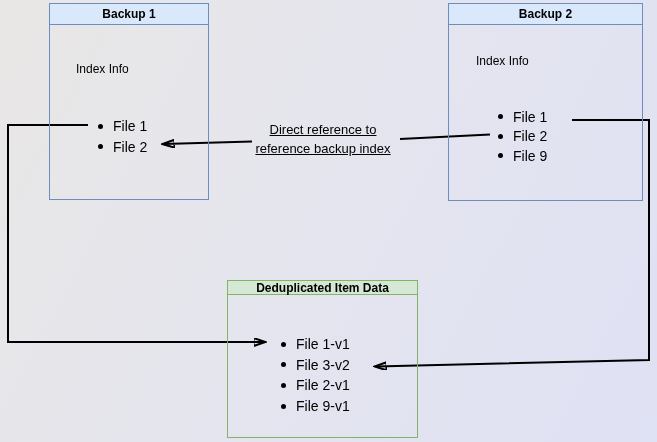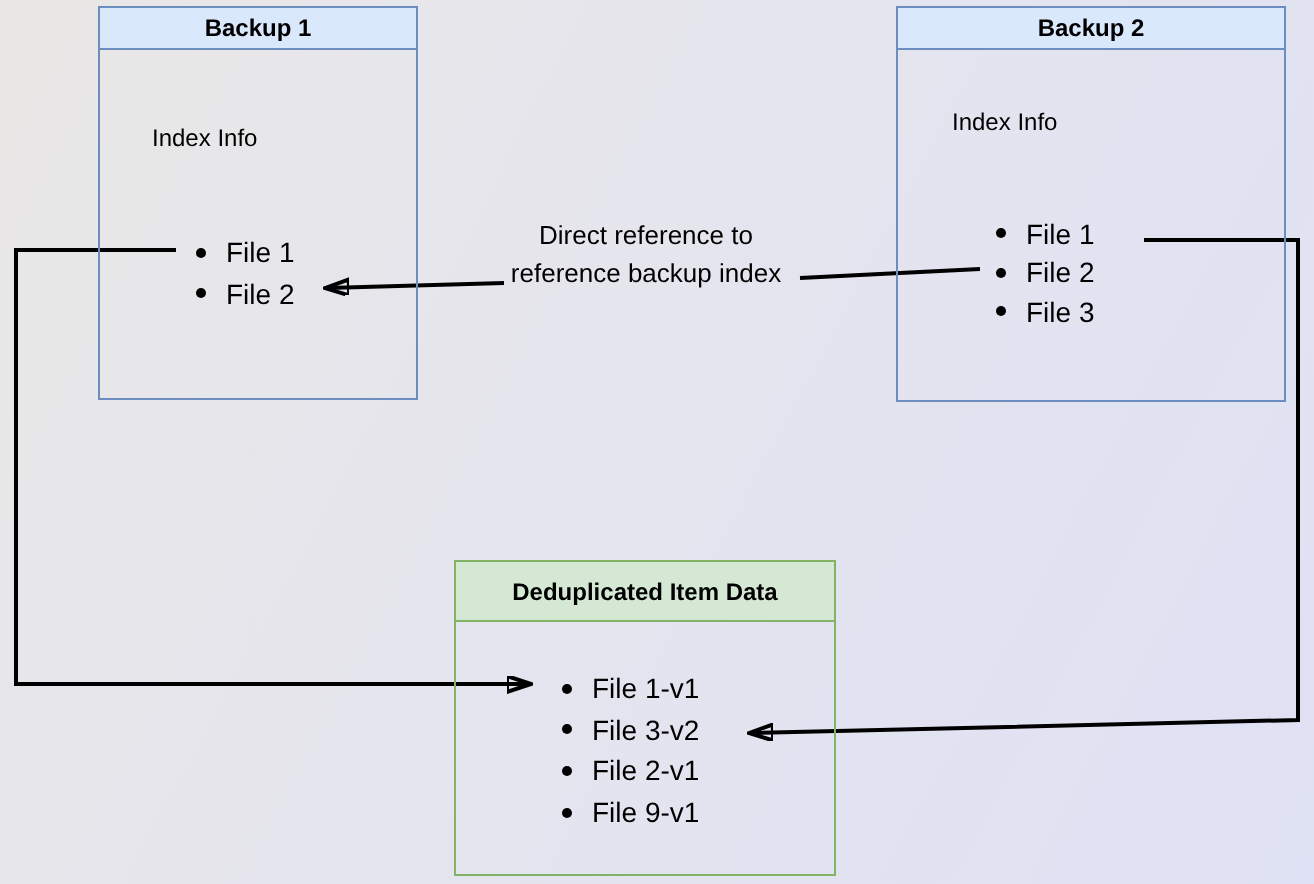--- a/index.html
+++ b/index.html
@@ -35,21 +35,21 @@
   .box-header {
     box-sizing: border-box;
     width: 100%;
     display: flex;
     align-items: center;
     justify-content: center;
     font-size: 12px;
     font-weight: bold;
   }
   .blue  .box-header { height: 21px; background: #dae8fc; border-bottom: 1.5px solid #6c8ebf; }
-  .green .box-header { height: 30px; background: #d5e8d4; border-bottom: 1.5px solid #82b366; }
+  .green .box-header { height: 14px; background: #d5e8d4; border-bottom: 1.5px solid #82b366; }
 
   .section-label {
     position: absolute;
     font-size: 12px;
     white-space: nowrap;
   }
   ul.file-list {
     position: absolute;
     margin: 0; padding: 0;
     list-style: none;
@@ -78,26 +78,27 @@
   #box-backup1 { left: 49px;  top: 3px;   width: 160px; height: 197px; }
   #box-backup2 { left: 448px; top: 3px;   width: 195px; height: 198px; }
   #box-dedup   { left: 227px; top: 280px; width: 191px; height: 158px; }
 
   #index-info-1 { left: 76px;  top: 62px; }
   #index-info-2 { left: 476px; top: 54px; }
 
   .annotation {
     position: absolute;
     left: 323px;
-    top: 108px;
+    top: 120px;
     transform: translateX(-50%);
     text-align: center;
     font-size: 13px;
     line-height: 19px;
     white-space: nowrap;
+    text-decoration: underline;
   }
 </style>
 </head>
 <body>
 
 <div class="canvas">
 
   <svg class="arrow-layer" viewBox="0 0 657 442" xmlns="http://www.w3.org/2000/svg">
     <defs>
       <marker id="arrowhead" markerUnits="userSpaceOnUse" markerWidth="13" markerHeight="9" refX="10.5" refY="4" orient="auto">
@@ -122,21 +123,21 @@
     <li>File 2</li>
   </ul>
 
   <div class="box blue" id="box-backup2">
     <div class="box-header">Backup 2</div>
   </div>
   <div class="section-label" id="index-info-2">Index Info</div>
   <ul class="file-list" id="list-backup2">
     <li>File 1</li>
     <li>File 2</li>
-    <li>File 3</li>
+    <li>File 9</li>
   </ul>
 
   <div class="box green" id="box-dedup">
     <div class="box-header">Deduplicated Item Data</div>
   </div>
   <ul class="file-list" id="list-dedup">
     <li>File 1-v1</li>
     <li>File 3-v2</li>
     <li>File 2-v1</li>
     <li>File 9-v1</li>

